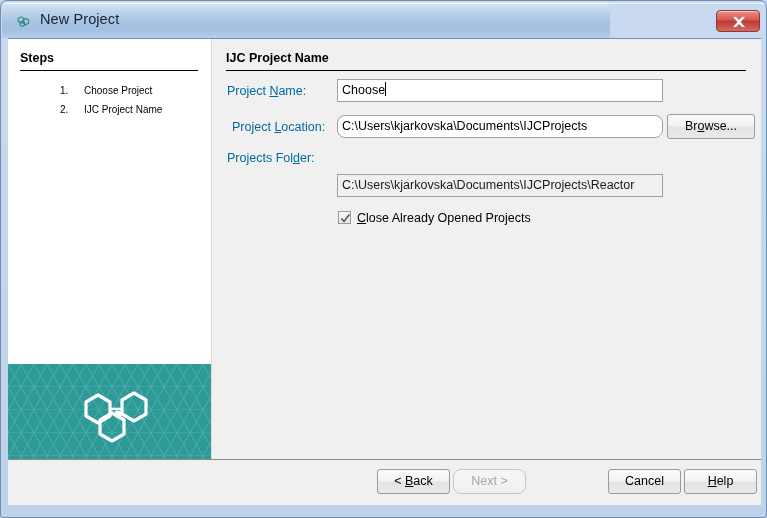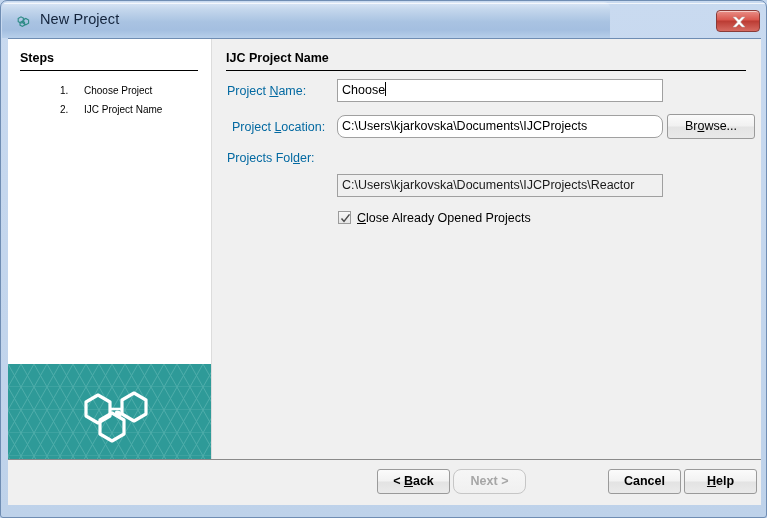--- a/index.html
+++ b/index.html
@@ -240,21 +240,20 @@
     position: absolute;
     left: 0px; top: 420px;
     width: 753px; height: 1px;
     background: #8a8a8a;
   }
   .footer {
     position: absolute;
     left: 0px; top: 421px;
     width: 753px; height: 45px;
     background: #f0f0f0;
-    font-weight: bold;
   }
   .btn {
     position: absolute;
     box-sizing: border-box;
     border: 1px solid #9a9a9a;
     border-radius: 3px;
     background: linear-gradient(to bottom, #fbfbfb 0%, #f2f2f2 48%, #e3e3e3 52%, #eaeaea 100%);
     font-size: 12.5px;
     color: #000000;
     text-align: center;

